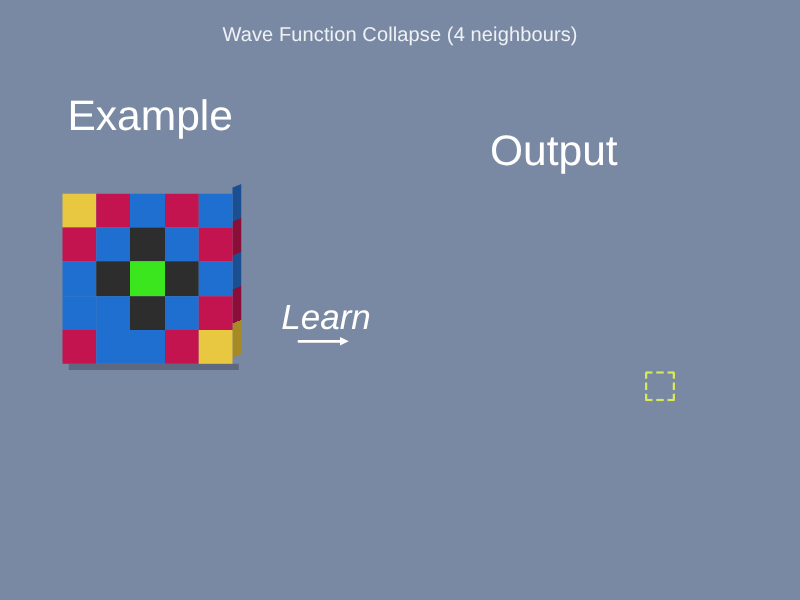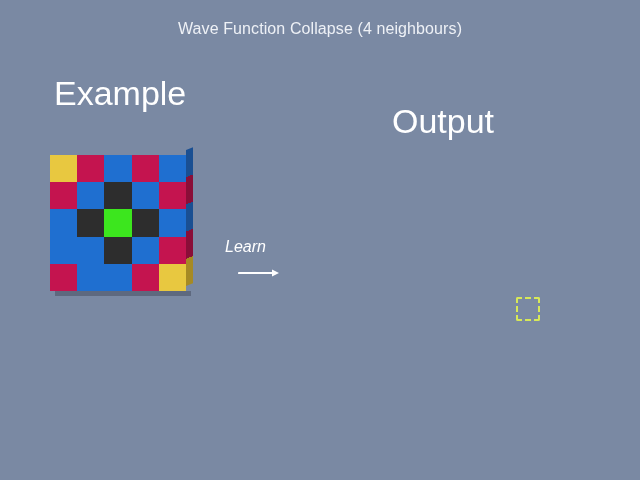--- a/index.html
+++ b/index.html
@@ -107,21 +107,21 @@
     grid-template-columns: repeat(5, 1fr);
     grid-template-rows: repeat(5, 1fr);
   }
   .cell { width: 100%; height: 100%; }
 
   
   .learn-label {
     position: absolute;
     left: 225px;
     top: 238px;
-    font-size: 16px;
+    font-size: 28px;
     font-style: italic;
     color: #ffffff;
     white-space: nowrap;
   }
   .learn-arrow {
     position: absolute;
     left: 238px;
     top: 268px;
     width: 42px;
     height: 10px;

